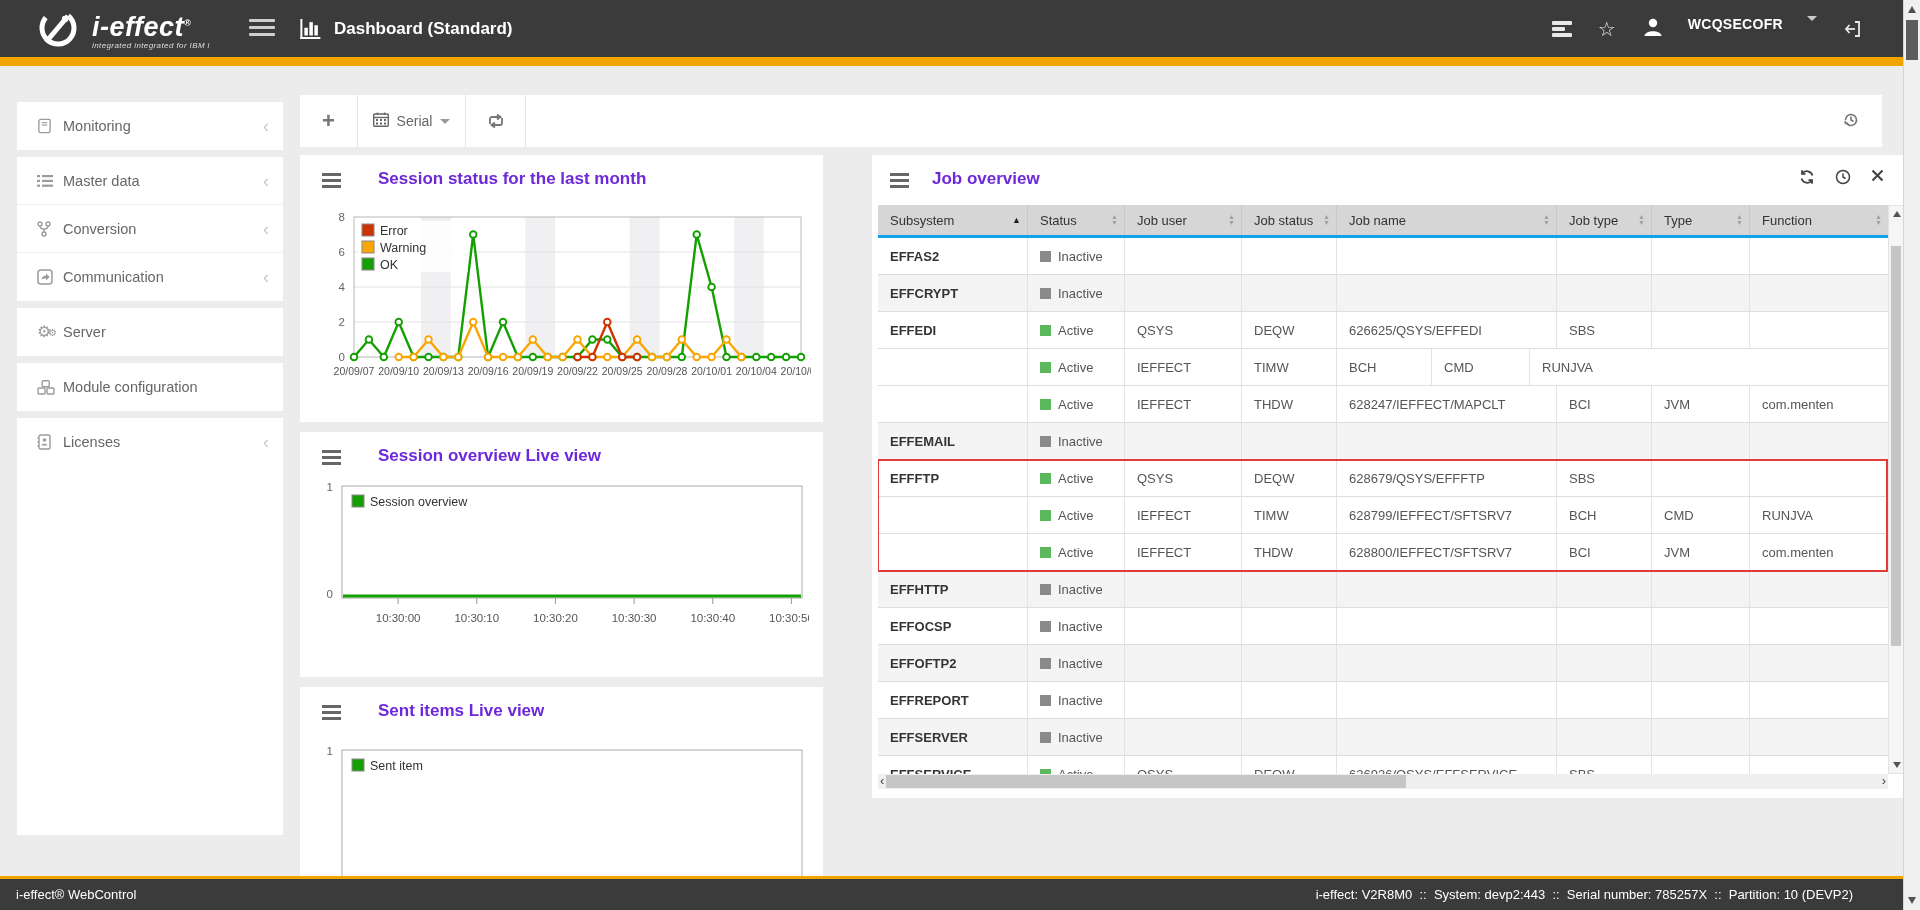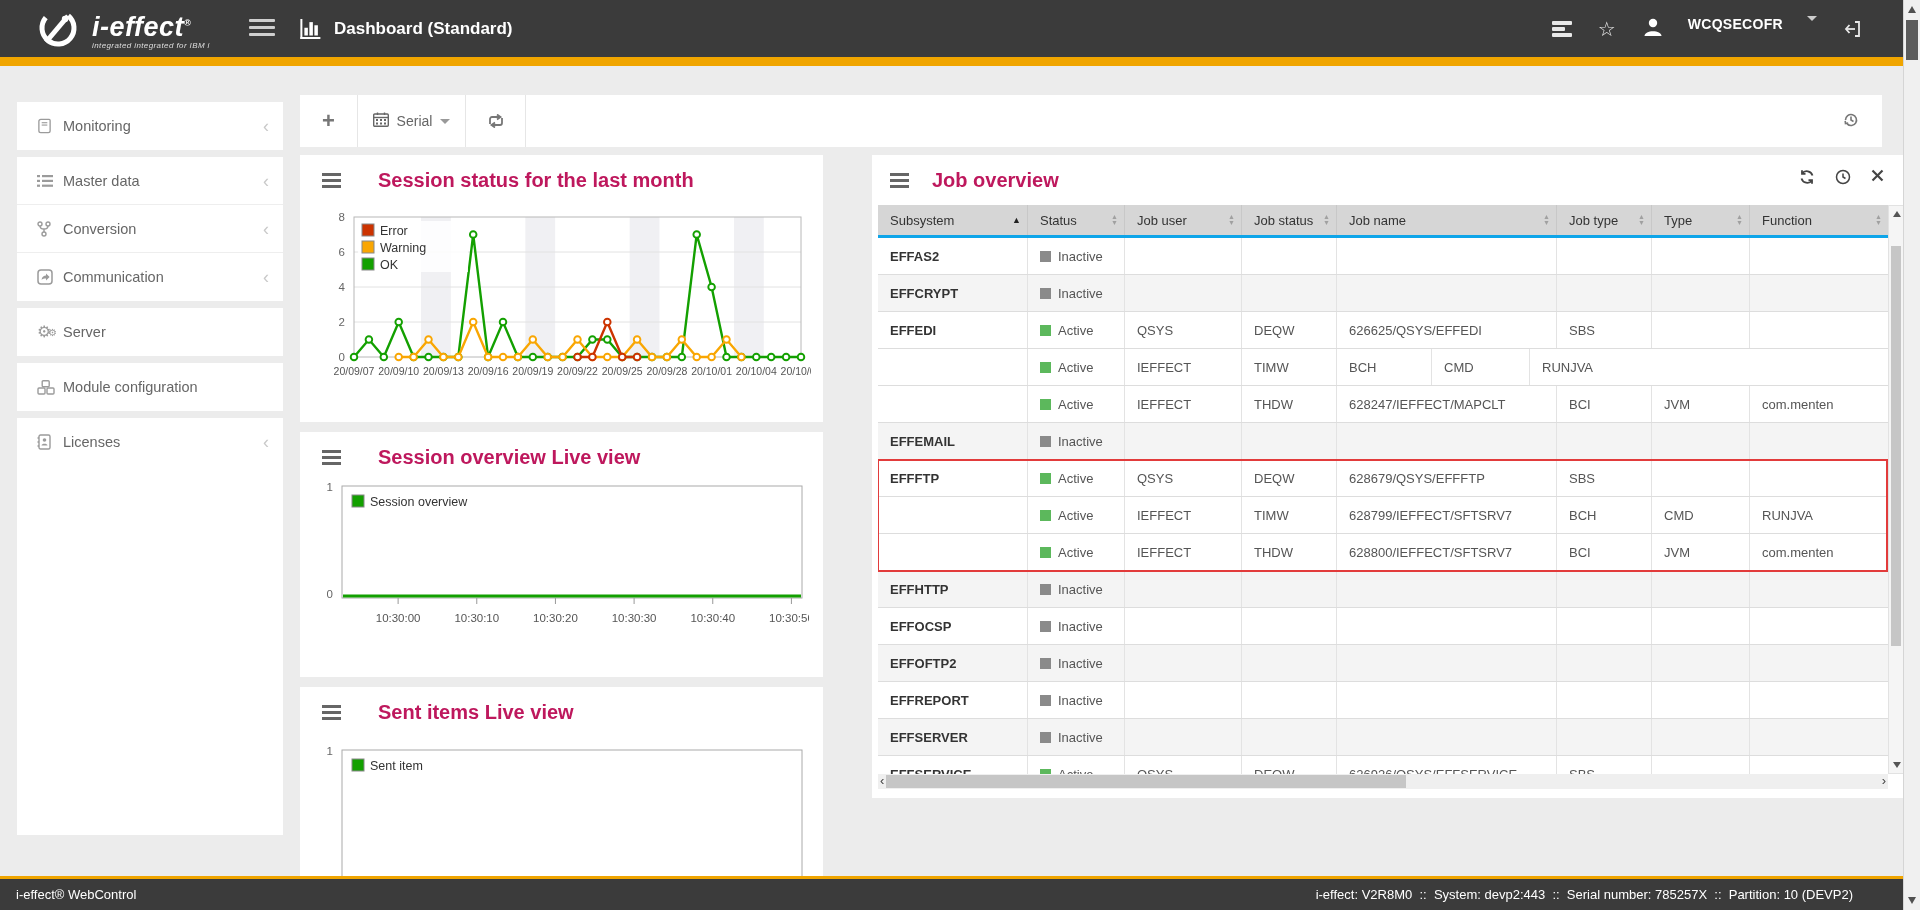--- a/index.html
+++ b/index.html
@@ -46,21 +46,21 @@
   .tbtn.plus { left:0; width:58px; font-size:22px; font-weight:bold; border-left:none; }
   .tbtn.views { left:58px; width:108px; gap:8px; font-size:14px; color:#666; }
   .tbtn.reload { left:166px; width:60px; }
   .t-history { position:absolute; right:22px; top:16px; color:#777; cursor:pointer; }
 
   
   .panel { position:absolute; background:#fff; }
   .p-head { position:relative; height:48px; }
   .p-burger { position:absolute; left:22px; top:18px; width:19px; cursor:pointer; }
   .p-burger span { display:block; height:3px; background:#666; margin-bottom:3px; }
-  .p-title { position:absolute; left:78px; top:14px; font-size:20px; font-weight:bold; color:#be185d; }
+  .p-title { position:absolute; left:78px; top:14px; font-size:17px; font-weight:bold; color:#6d28d9; }
   #panel-session { left:300px; top:89px; width:523px; height:267px; }
   #panel-live    { left:300px; top:366px; width:523px; height:245px; }
   #panel-sent    { left:300px; top:621px; width:523px; height:200px; overflow:hidden; }
   #panel-jobs    { left:872px; top:89px; width:1032px; height:643px; }
   .p-icons { position:absolute; right:20px; top:14px; display:flex; gap:20px; color:#444; }
   .p-icons .pic { cursor:pointer; display:flex; }
 
   svg.chart { display:block; overflow:hidden; }
   #chart-session-status { margin:2px 0 0 6px; }
   #chart-session-live   { margin:0 0 0 4px; }

